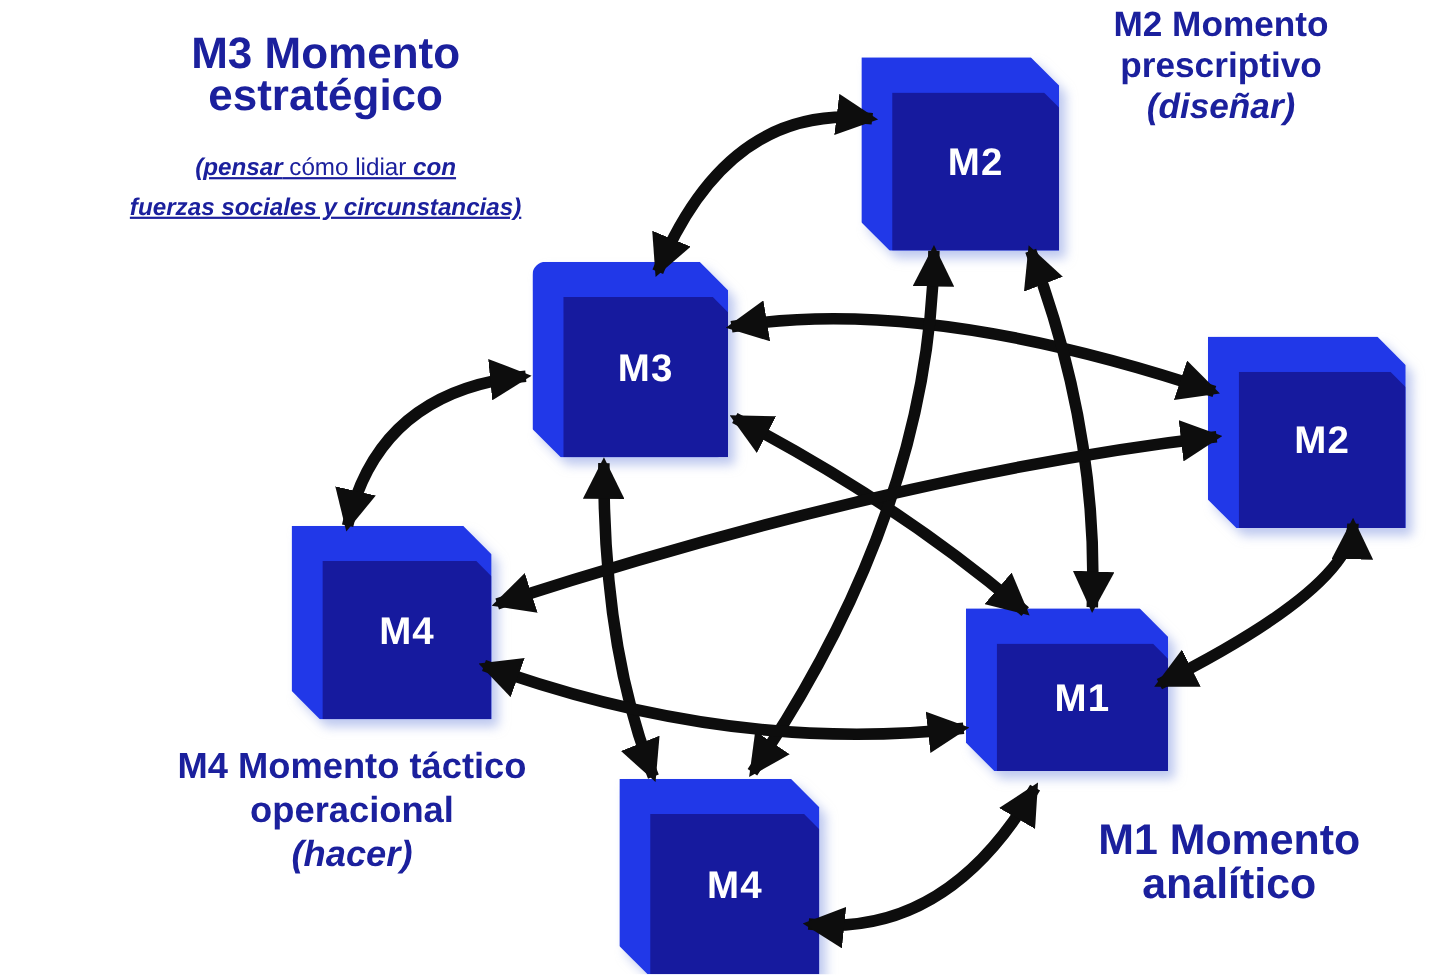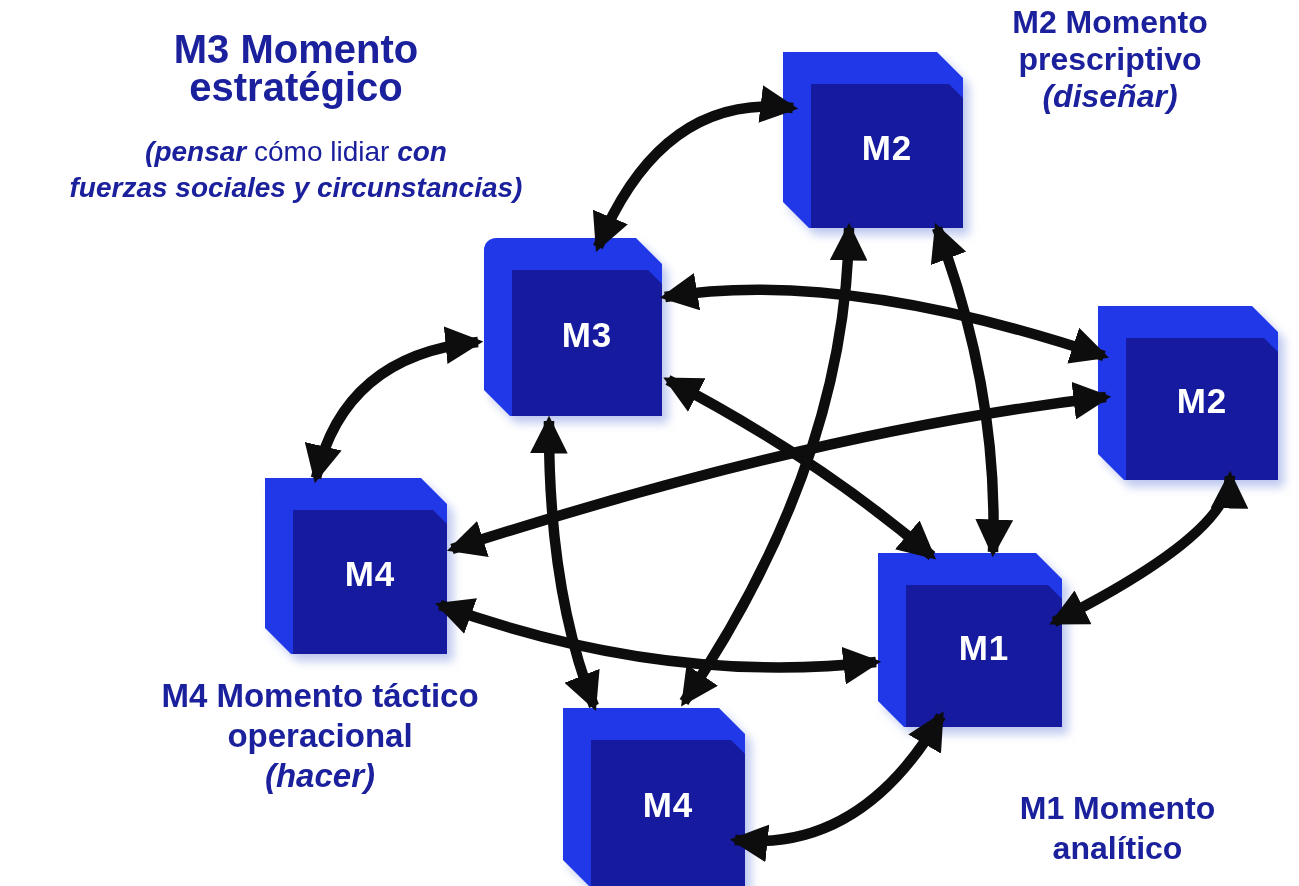--- a/index.html
+++ b/index.html
@@ -32,27 +32,27 @@
   .cube-label{
     color:var(--boxlabel);
     font-size:35px;font-weight:700;
     transform:translateY(-8px);
     letter-spacing:1px;
   }
 
   .note{position:absolute;z-index:1;text-align:center;color:var(--text);font-weight:700;}
   .note .ln{display:block;}
   .m3-title{left:0;top:30px;width:592px;font-size:40px;line-height:38px;}
-  .m3-paren{left:0;top:134px;width:592px;font-size:28px;line-height:36px;font-style:italic;}
+  .m3-paren{left:0;top:134px;width:592px;font-size:22px;line-height:36px;font-style:italic;text-decoration:underline;}
   .m3-paren .plain{font-style:normal;font-weight:400;}
   .m2-top-note{left:945px;top:4px;width:330px;font-size:32px;line-height:37px;}
   .m2-top-note .it{font-style:italic;}
   .m4-left-note{left:100px;top:676px;width:440px;font-size:33px;line-height:40px;}
   .m4-left-note .it{font-style:italic;}
-  .m1-note{left:940px;top:788px;width:355px;font-size:32px;line-height:40px;}
+  .m1-note{left:940px;top:744px;width:355px;font-size:39px;line-height:40px;}
 </style>
 </head>
 <body>
 
 <div class="stage">
 
   <div class="note m3-title">
     <span class="ln">M3 Momento</span>
     <span class="ln">estratégico</span>
   </div>
@@ -99,21 +99,21 @@
       </div>
     </div>
   </div>
   <div class="cube-wrap" style="left: 265px; top: 478px; width: 182px; height: 176px;">
     <div class="cube" style="left:0;top:0;right:0;bottom:0;position:absolute;">
       <div class="face">
         <span class="cube-label">M4</span>
       </div>
     </div>
   </div>
-  <div class="cube-wrap" style="left: 878px; top: 553px; width: 184px; height: 174px;">
+  <div class="cube-wrap" style="left: 878px; top: 553px; width: 184px; height: 148px;">
     <div class="cube" style="left:0;top:0;right:0;bottom:0;position:absolute;">
       <div class="face">
         <span class="cube-label">M1</span>
       </div>
     </div>
   </div>
   <div class="cube-wrap" style="left: 563px; top: 708px; width: 182px; height: 178px;">
     <div class="cube" style="left:0;top:0;right:0;bottom:0;position:absolute;">
       <div class="face">
         <span class="cube-label">M4</span>

